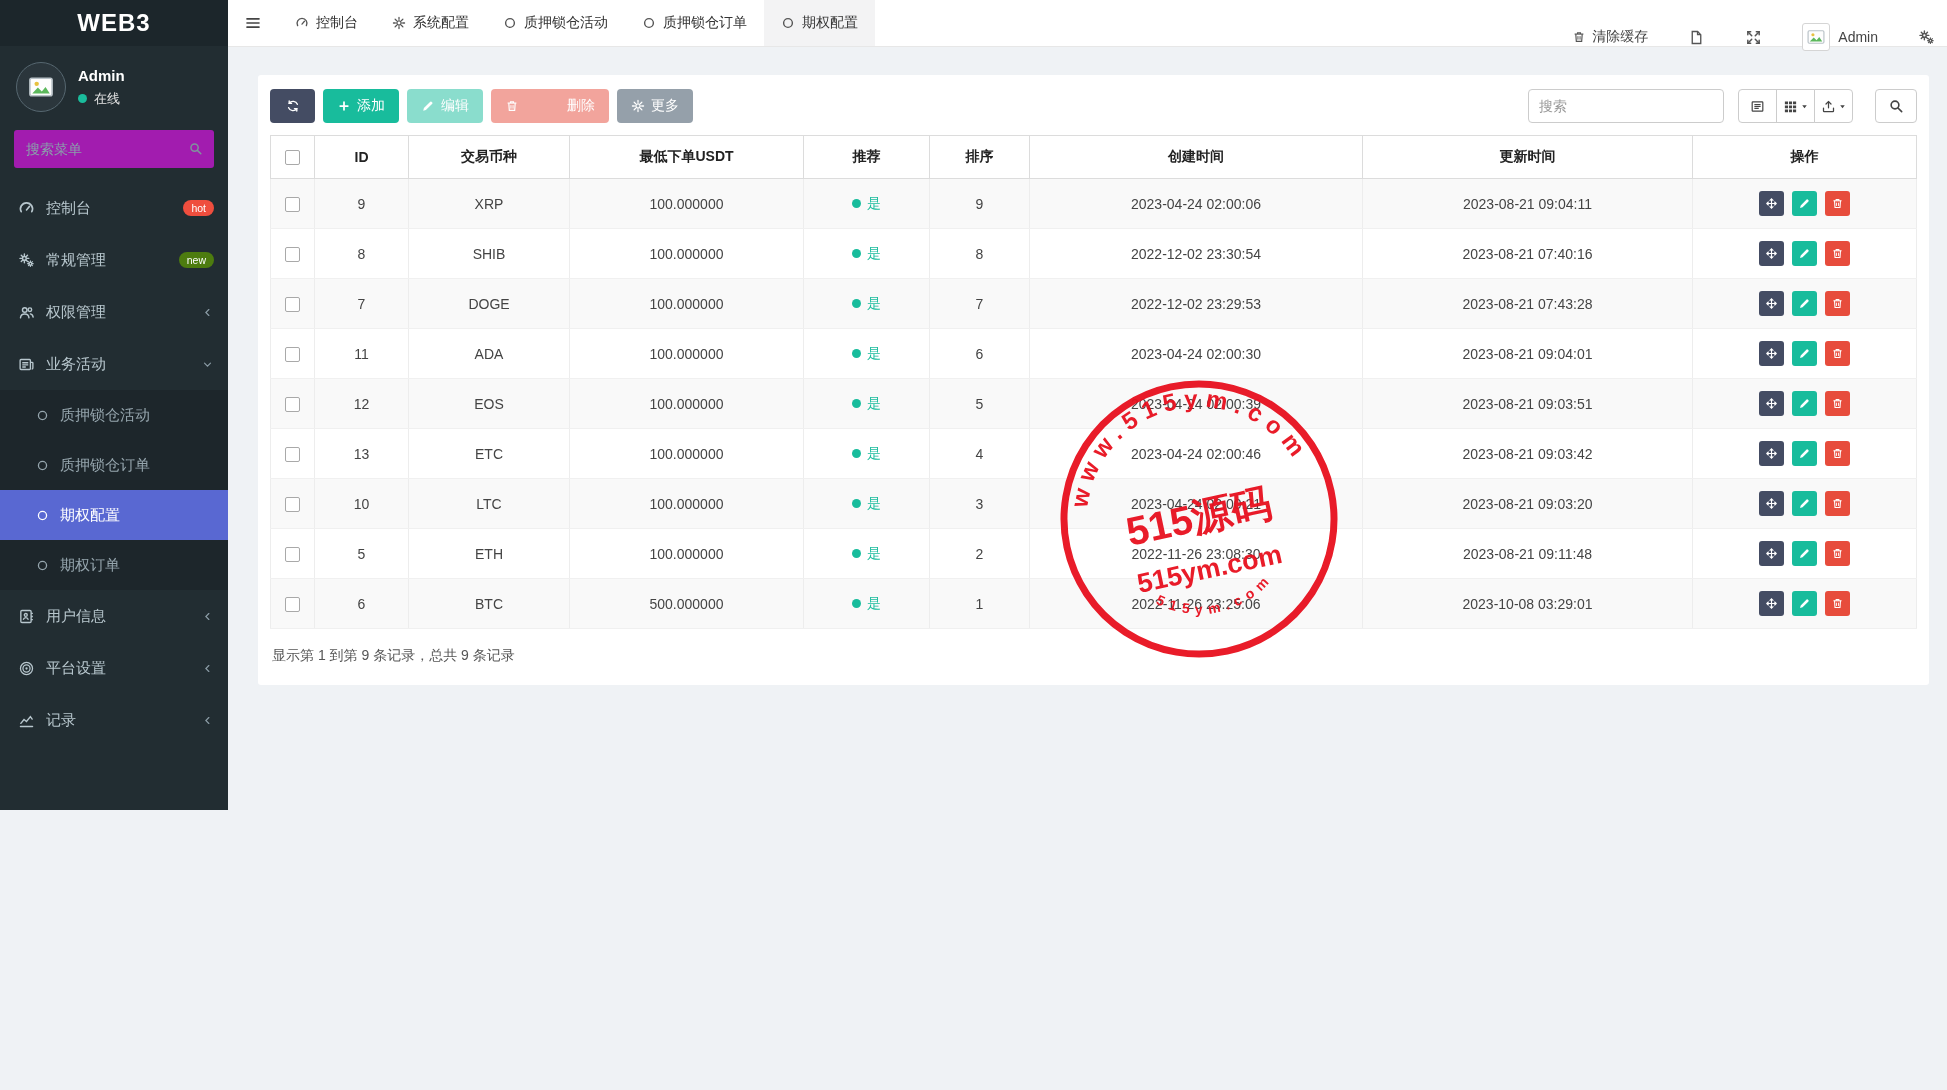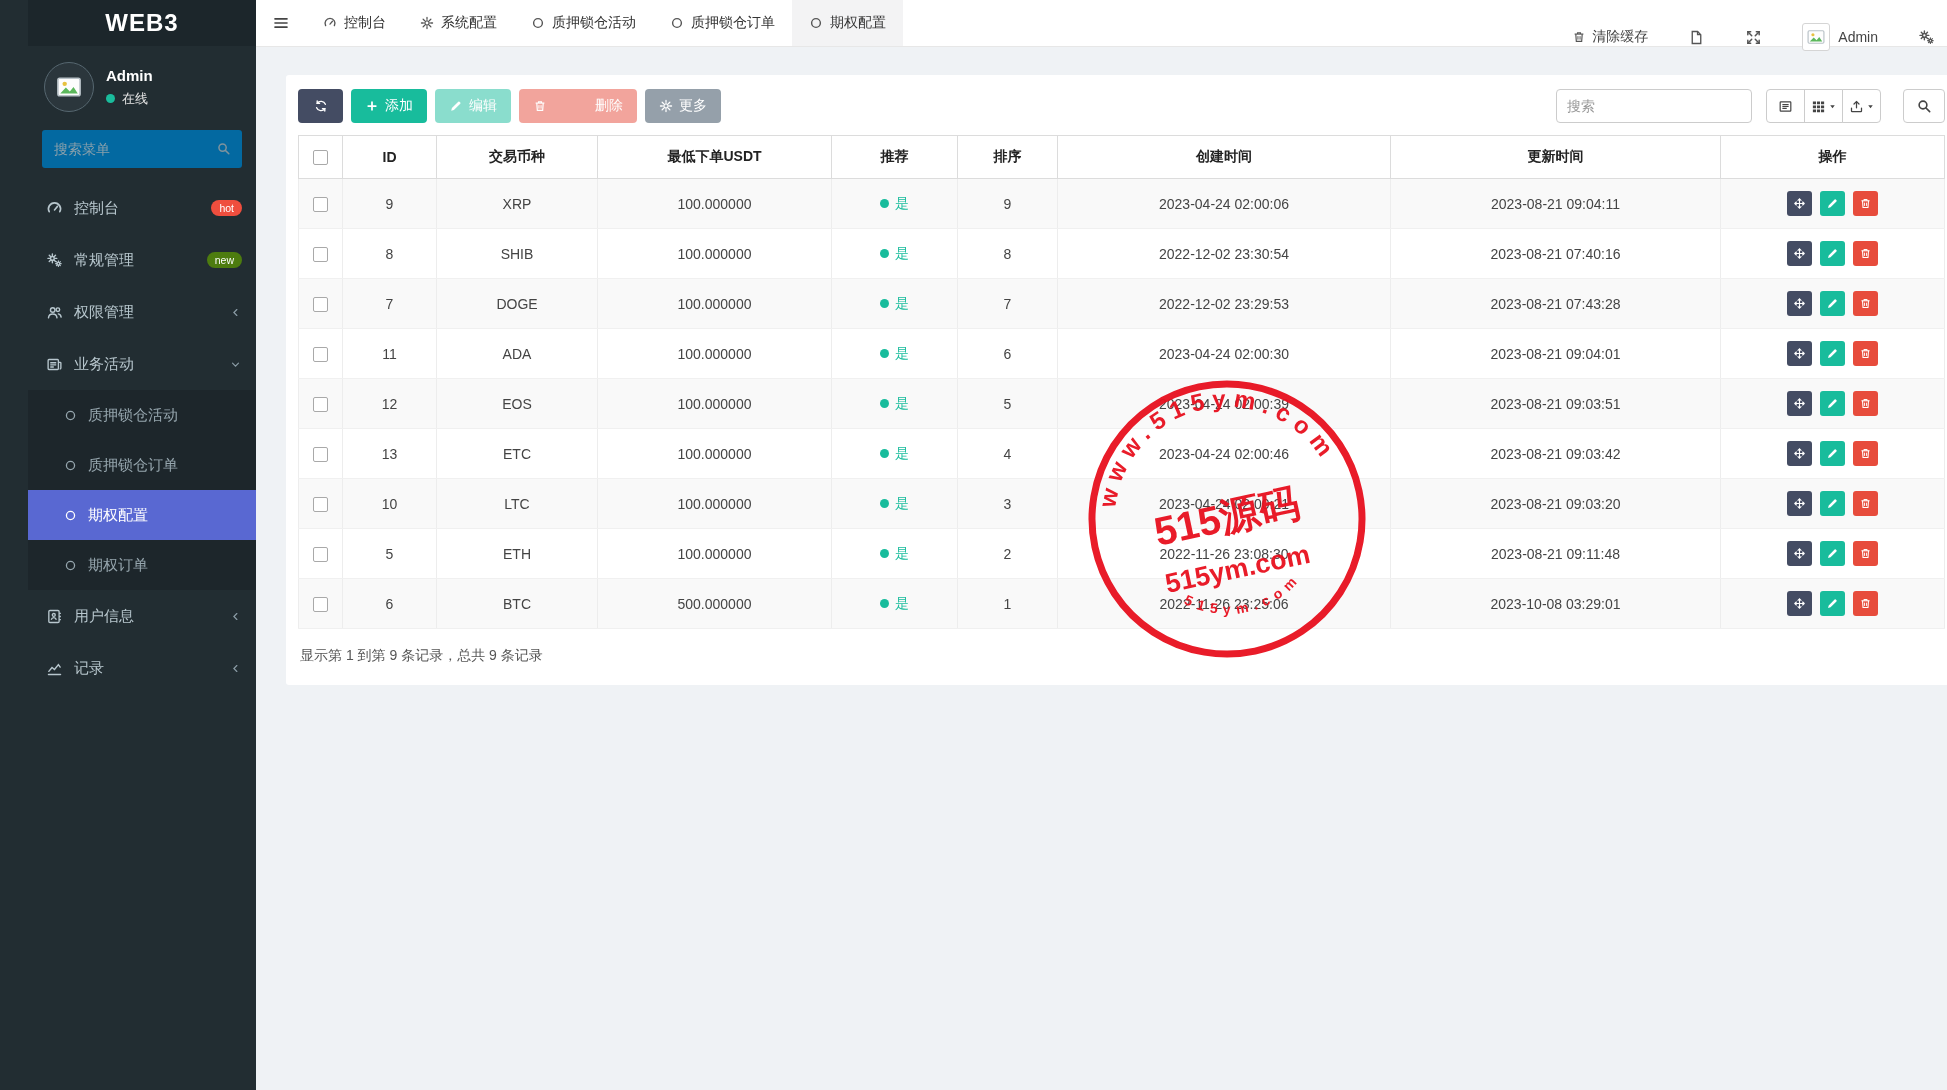--- a/index.html
+++ b/index.html
@@ -1,31 +1,31 @@
 <!DOCTYPE html>
 <html><head>
 <meta charset="utf-8">
 <style>
   html,body{margin:0;padding:0;width:1947px;height:1090px;overflow:hidden;
     font-family:"Liberation Sans","DejaVu Sans",sans-serif;background:#eff2f5;}
   .app{display:flex;width:1947px;height:1090px;}
 
   
-  .sidebar{width:228px;min-width:228px;background:#222d32;height:1090px;display:flex;flex-direction:column;padding-left:28px;}
+  .sidebar{width:228px;min-width:228px;background:#222d32;height:810px;display:flex;flex-direction:column;}
   .logo{height:46px;background:#1c262b;color:#fff;font-size:24px;font-weight:bold;
     display:flex;align-items:center;justify-content:center;letter-spacing:1px;}
   .userpanel{display:flex;align-items:center;padding:16px 16px 12px 16px;gap:12px;}
   .avatar{width:48px;height:48px;border-radius:50%;border:1px solid #566770;display:flex;
     align-items:center;justify-content:center;background:#2b363c;overflow:hidden;}
   .avatar svg{width:28px;height:28px;}
   .uname{color:#fff;font-size:15px;font-weight:bold;margin-bottom:6px;}
   .ustatus{color:#e5e5e5;font-size:13px;display:flex;align-items:center;gap:7px;}
   .dot-online{width:9px;height:9px;border-radius:50%;background:#1abc9c;display:inline-block;}
   .ssearch{margin:6px 14px 14px 14px;position:relative;}
-  .ssearch input{width:100%;box-sizing:border-box;height:38px;background:#0369a1;border:none;border-radius:3px;
+  .ssearch input{width:100%;box-sizing:border-box;height:38px;background:#a21caf;border:none;border-radius:3px;
     color:#eee;font-size:14px;padding:0 34px 0 12px;outline:none;font-family:inherit;}
   .ssearch input::placeholder{color:#8aa0ab;}
   .ssearch .mag{position:absolute;right:11px;top:11px;width:15px;height:15px;color:#7f939d;}
   .menu{flex:1;}
   .mi{height:52px;display:flex;align-items:center;padding:0 14px 0 18px;color:#b8c7ce;font-size:15px;cursor:pointer;}
   .mi .mic{width:17px;height:17px;margin-right:11px;flex:none;}
   .mi .chev{width:13px;height:13px;margin-left:auto;color:#8a9ba5;}
   .badge{margin-left:auto;font-size:10.5px;font-weight:normal;color:#fff;border-radius:8px;padding:2px 8px;}
   .badge-hot{background:#ef4e3e;}
   .badge-new{background:#4d7c0f;}
@@ -326,20 +326,29 @@
             </svg>
           <span>期权订单</span>
         </div>
       </div>
 
       <div class="mi">
         <svg class="mic">
             <use href="#i-book"></use>
           </svg>
         <span>用户信息</span>
+        <svg class="chev">
+            <use href="#i-chevleft"></use>
+          </svg>
+      </div>
+      <div class="mi">
+        <svg class="mic">
+            <use href="#i-bullseye"></use>
+          </svg>
+        <span>平台设置</span>
         <svg class="chev">
             <use href="#i-chevleft"></use>
           </svg>
       </div>
       <div class="mi">
         <svg class="mic">
             <use href="#i-chart"></use>
           </svg>
         <span>记录</span>
         <svg class="chev">

